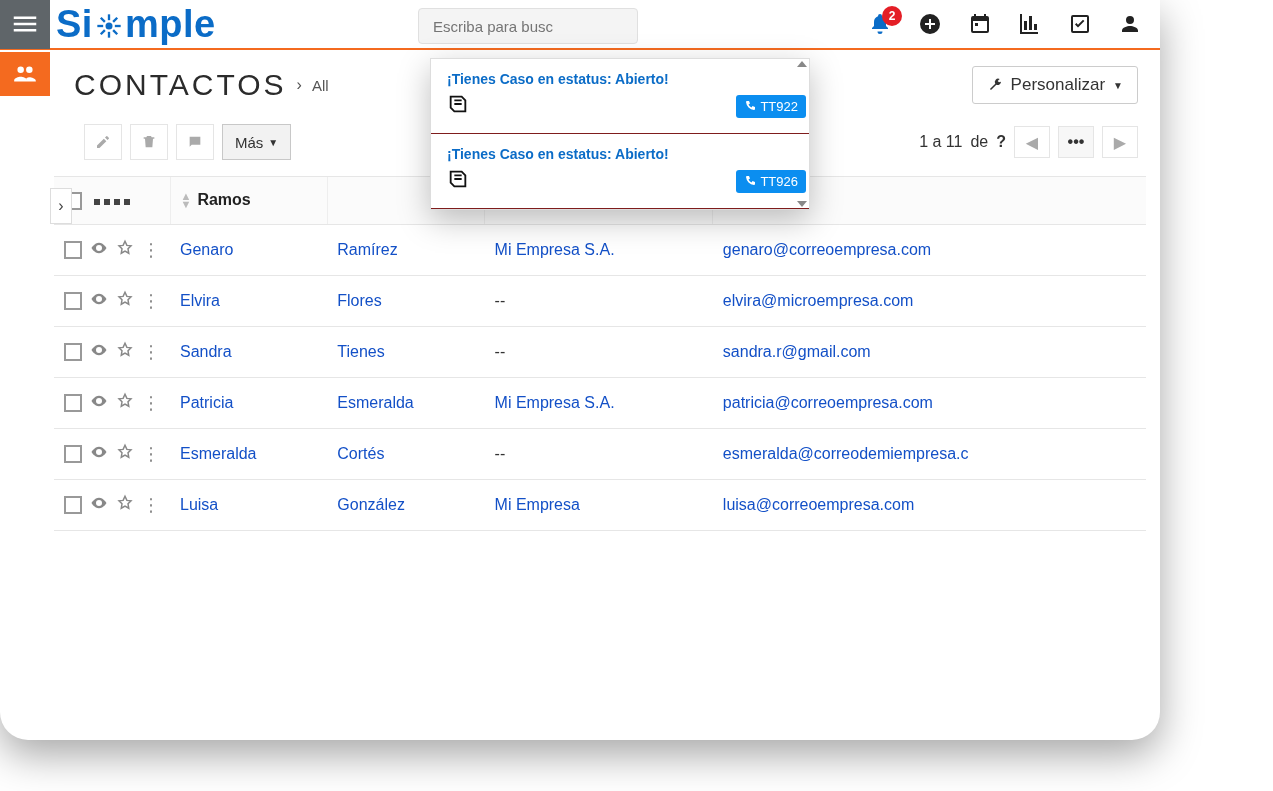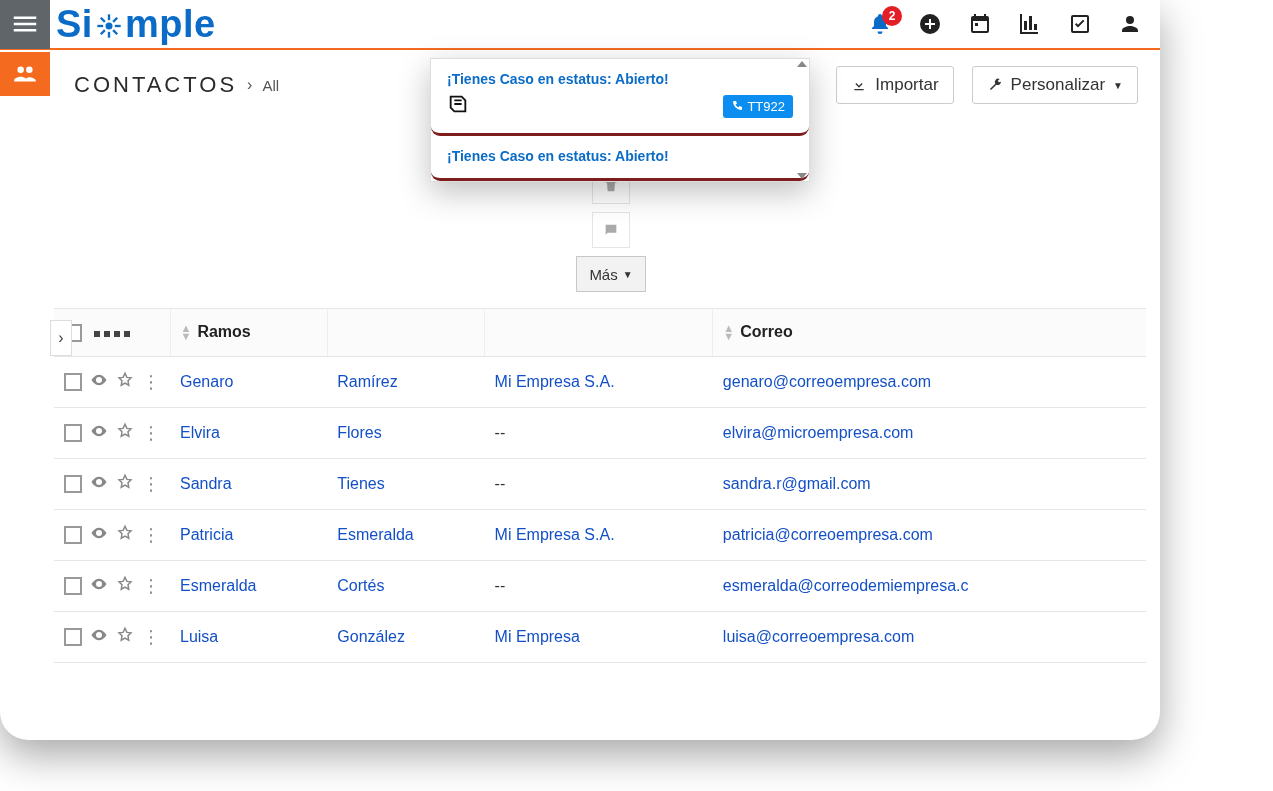--- a/index.html
+++ b/index.html
@@ -102,21 +102,21 @@
   }
   .module-tab svg { width: 26px; height: 26px; fill: #fff; }
   
   .page-head {
     display: flex; align-items: center;
     padding: 16px 22px 16px 74px;
     gap: 10px;
     position: relative;
   }
   .page-title {
-    font-size: 22px;
+    font-size: 30px;
     font-weight: 300;
     letter-spacing: 3px;
     color: #2b2b2b;
   }
   .chev-sep { color: #555; font-size: 16px; }
   .crumb { color: #555; font-size: 15px; }
   .head-actions {
     margin-left: auto;
     display: flex; gap: 18px;
   }
@@ -129,21 +129,20 @@
     color: #333;
     display: flex; align-items: center; gap: 8px;
     cursor: pointer;
   }
   .btn-outline svg { width: 16px; height: 16px; fill: #333; }
   
   .toolbar {
     display: flex; align-items: center;
     padding: 4px 22px 10px 84px;
     gap: 8px;
-    flex-direction: column;
   }
   .ibtn {
     width: 38px; height: 36px;
     border: 1px solid #e5e5e5; background: #fff;
     display: flex; align-items: center; justify-content: center;
     color: #aaa; cursor: pointer;
   }
   .ibtn svg { width: 16px; height: 16px; fill: #aaa; }
   .mas {
     height: 36px; border: 1px solid #c8c8c8; background: #f2f2f2;
@@ -239,23 +238,22 @@
   .notif-dd {
     position: absolute;
     left: 430px; top: 58px;
     width: 380px;
     background: #fff;
     border: 1px solid #ddd;
     box-shadow: 0 10px 30px rgba(0,0,0,.25);
     z-index: 50;
   }
   .notif-item {
-    padding: 12px 16px 14px 16px;
-    border-bottom: 3px solid #7f1d1d;
-    border-radius: 9px;
+    padding: 12px 3px 14px 16px;
+    border-bottom: 1px solid #7f1d1d;
   }
   .notif-title { color: #0b6cc7; font-size: 14px; font-weight: 600; }
   .notif-row { display: flex; align-items: center; margin-top: 6px; }
   .pill {
     margin-left: auto;
     background: #0b8ef0; color: #fff;
     font-size: 13px;
     padding: 4px 8px; border-radius: 3px;
     display: flex; align-items: center; gap: 4px;
   }
@@ -298,20 +296,30 @@
                 <rect x="-1" y="-10" width="2" height="5" transform="rotate(-45)"></rect>
                 <rect x="-1" y="-10" width="2" height="5" transform="rotate(135)"></rect>
                 <rect x="-1" y="-10" width="2" height="5" transform="rotate(-135)"></rect>
               </g>
             </g>
           </svg>
       </span>
       <span>mple</span>
     </div>
 
+    <div class="search-wrap">
+      <svg class="icon" viewBox="0 0 24 24">
+          <path fill="#8a8a8a" d="M10 2a8 8 0 105.3 14l5 5 1.4-1.4-5-5A8 8 0 0010 2zm0 2a6 6 0 110 12 6 6 0 010-12z"></path>
+        </svg>
+      <input type="text" placeholder="Escriba para busc" style="">
+      <svg class="chev" width="14" height="14" viewBox="0 0 24 24">
+          <circle cx="12" cy="12" r="10" fill="#c9c9c9"></circle>
+          <path d="M7 10l5 5 5-5z" fill="#fff"></path>
+        </svg>
+    </div>
 
     <div class="top-icons">
       <div class="ico bell-wrap">
         <svg viewBox="0 0 24 24">
             <path d="M12 2a2 2 0 00-2 2v.3A6 6 0 006 10v4l-2 2v1h16v-1l-2-2v-4a6 6 0 00-4-5.7V4a2 2 0 00-2-2zm0 20a2.5 2.5 0 002.5-2.5h-5A2.5 2.5 0 0012 22z"></path>
           </svg>
         <span class="badge">2</span>
       </div>
       <div class="ico">
         <svg viewBox="0 0 24 24">
@@ -347,26 +355,20 @@
       </svg>
   </div>
 
   <div class="page-head">
     <div class="page-title">CONTACTOS</div>
     <div class="chev-sep">›</div>
     <div class="crumb">All</div>
     <div class="head-actions">
       <button class="btn-outline">
         <svg viewBox="0 0 24 24">
-            <path d="M12 3v10l-4-4-1.4 1.4L12 16l5.4-5.6L16 9l-4 4V3zM5 18h14v2H5z"></path>
-          </svg>
-        <span>Importar</span>
-      </button>
-      <button class="btn-outline">
-        <svg viewBox="0 0 24 24">
             <path d="M21 7a5 5 0 01-7 4.6L6 19.6 4.4 18l8-8A5 5 0 0119 3l-3 3 2 2z"></path>
           </svg>
         <span>Personalizar</span>
         <span style="font-size:10px">▼</span>
       </button>
     </div>
   </div>
 
   <div class="toolbar">
     <div class="ibtn">
@@ -380,20 +382,28 @@
         </svg>
       </div>
     <div class="ibtn">
         <svg viewBox="0 0 24 24">
           <path d="M4 4h16v12H7l-3 3z"></path>
         </svg>
       </div>
     <div class="mas">
       <span>Más</span>
       <span class="caret">▼</span>
+    </div>
+    <div class="pager">
+      <span>1 a 11</span>
+      <span>de</span>
+      <span class="q">?</span>
+      <div class="pbtn">◀</div>
+      <div class="pbtn dots">•••</div>
+      <div class="pbtn">▶</div>
     </div>
   </div>
 
   <div class="table-area">
     <div class="expand-handle">›</div>
     <table>
       <thead>
         <tr>
           <th>
             <span class="cb"></span>
@@ -551,18 +561,29 @@
       <span class="pill">
         <svg viewBox="0 0 24 24">
                 <path d="M6 2h4l2 5-3 2a12 12 0 006 6l2-3 5 2v4a2 2 0 01-2 2A18 18 0 014 4a2 2 0 012-2z"></path>
               </svg>
         TT922
       </span>
     </div>
         </div>
         <div class="notif-item">
     <div class="notif-title">¡Tienes Caso en estatus: Abierto!</div>
+    <div class="notif-row">
+      <span class="notif-ico"><svg viewBox="0 0 24 24">
+                <path d="M4 4h12l4 4v12H8l-4-4zM8 8h8M8 12h8" stroke="#111" stroke-width="2" fill="none"></path>
+              </svg></span>
+      <span class="pill">
+        <svg viewBox="0 0 24 24">
+                <path d="M6 2h4l2 5-3 2a12 12 0 006 6l2-3 5 2v4a2 2 0 01-2 2A18 18 0 014 4a2 2 0 012-2z"></path>
+              </svg>
+        TT926
+      </span>
+    </div>
         </div>
       </div>
     <div class="scroll-tri scroll-dn"></div>
   </div>
 
 </div>
 
 </body></html>

